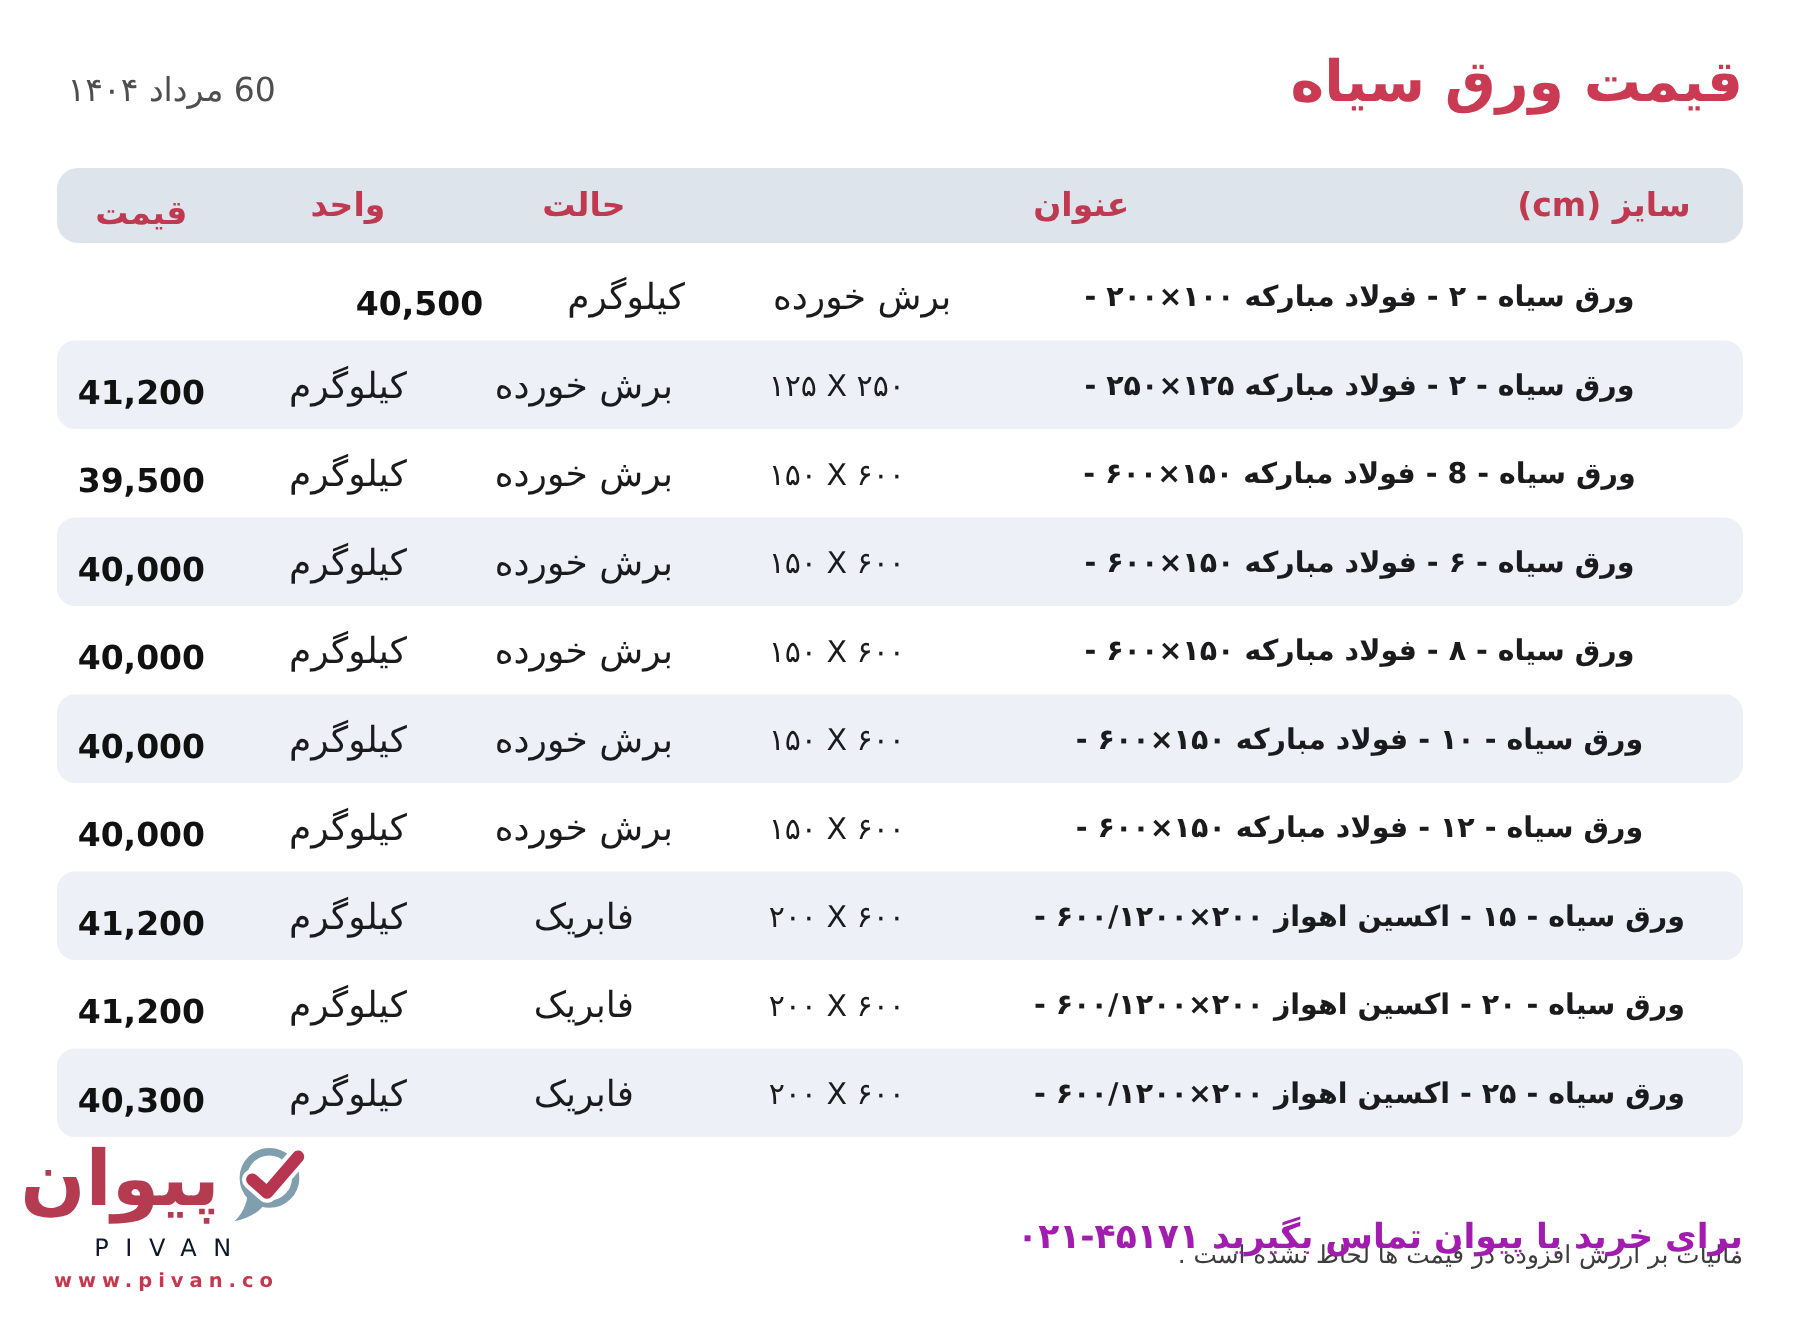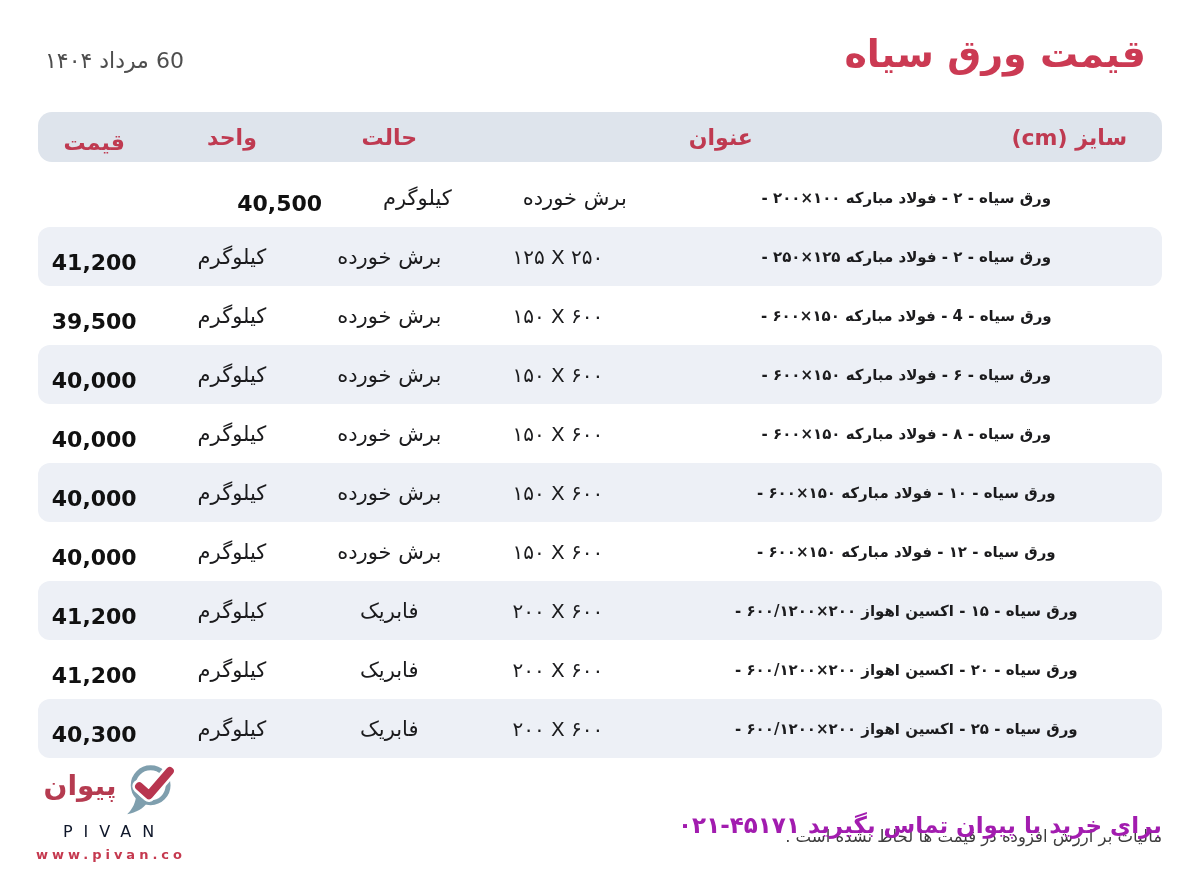--- a/index.html
+++ b/index.html
@@ -7,21 +7,21 @@
   body {
     position: relative;
     background: #ffffff;
     font-family: "DejaVu Sans", sans-serif;
     overflow: hidden;
     color: #1b1b1d;
   }
 
   
   .page-title {
-    position: absolute; top: 32px; right: 54px;
+    position: absolute; top: 32px; right: 38px;
     font-size: 38px; font-weight: 800; color: #cb3a53;
     direction: rtl;
   }
   .date {
     position: absolute; top: 48px; left: 45px;
     font-size: 22px; color: #4e4e4e; direction: rtl;
   }
 
   
   .price-table {
@@ -35,39 +35,39 @@
     margin-bottom: 6px;
   }
   .tr { display: flex; align-items: center; height: 59px; }
   .tbody .tr:nth-child(even) { background: #edf0f6; border-radius: 12px; }
   .th, .td { text-align: center; }
   .c-title { width: 45.5%; }
   .c-size  { width: 16.5%; }
   .c-state { width: 13.5%; }
   .c-unit  { width: 14.5%; }
   .c-price { width: 10%; margin-top: 11px; }
-  .td.c-title { font-weight: bold; font-size: 15px; }
+  .td.c-title { font-weight: bold; font-size: 19px; }
   .td.c-size  { font-size: 20px; direction: ltr; }
-  .td.c-state, .td.c-unit { font-size: 21px; }
+  .td.c-state, .td.c-unit { font-size: 24px; }
   .td.c-price { font-weight: bold; font-size: 22px; color: #111; }
 
   
   .vat-note {
     position: absolute; top: 827px; right: 38px;
     font-size: 16.5px; color: #3d3d3d; direction: rtl;
   }
   .contact-line {
     position: absolute; top: 812px; right: 38px;
     font-size: 23px; font-weight: bold; color: #a21caf; direction: rtl;
   }
 
   
   .logo { position: absolute; left: 30px; top: 758px; width: 162px; text-align: center; }
   .logo-row { display: flex; align-items: center; justify-content: center; gap: 2px; }
-  .logo-fa { font-size: 28px; font-weight: 800; color: #b53b50; line-height: 1; padding-bottom: 8px; }
+  .logo-fa { font-size: 51px; font-weight: 800; color: #b53b50; line-height: 1; padding-bottom: 8px; }
   .logo-en { font-size: 16px; color: #0f172a; letter-spacing: 11px; margin: 0 0 6px 6px; }
   .logo-site { font-size: 13px; font-weight: bold; color: #c5394f; letter-spacing: 4px; }
 </style>
 </head>
 <body>
 
 <div class="page-title">قیمت ورق سیاه</div>
 <div class="date">60 مرداد ۱۴۰۴</div>
 
 <div class="price-table">
@@ -86,21 +86,21 @@
       <div class="td c-price">40,500</div>
     </div>
     <div class="tr">
       <div class="td c-title">ورق سیاه - ۲ - فولاد مبارکه ۱۲۵×۲۵۰ -</div>
       <div class="td c-size">۱۲۵ X ۲۵۰</div>
       <div class="td c-state">برش خورده</div>
       <div class="td c-unit">کیلوگرم</div>
       <div class="td c-price">41,200</div>
     </div>
     <div class="tr">
-      <div class="td c-title">ورق سیاه - 4 - فولاد مبارکه ۱۵۰×۶۰۰ -</div>
+      <div class="td c-title">ورق سیاه - 8 - فولاد مبارکه ۱۵۰×۶۰۰ -</div>
       <div class="td c-size">۱۵۰ X ۶۰۰</div>
       <div class="td c-state">برش خورده</div>
       <div class="td c-unit">کیلوگرم</div>
       <div class="td c-price">39,500</div>
     </div>
     <div class="tr">
       <div class="td c-title">ورق سیاه - ۶ - فولاد مبارکه ۱۵۰×۶۰۰ -</div>
       <div class="td c-size">۱۵۰ X ۶۰۰</div>
       <div class="td c-state">برش خورده</div>
       <div class="td c-unit">کیلوگرم</div>

